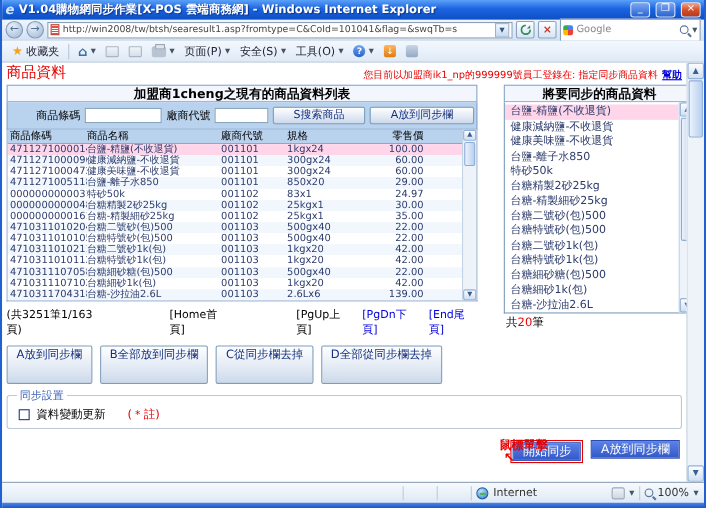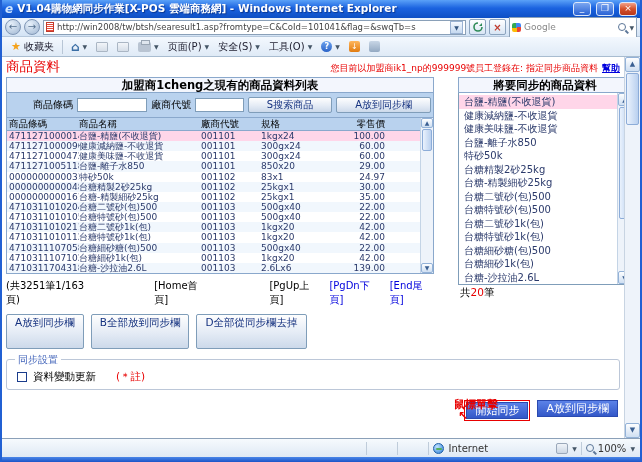--- a/index.html
+++ b/index.html
@@ -423,20 +423,21 @@
           </div>
           <div class="synccount">
             <span>共</span><span class="rednum">20</span><span>筆</span>
           </div>
         </div>
       </div>
 
       <div class="actions">
         <span class="actbtn">A放到同步欄</span>
         <span class="actbtn">B全部放到同步欄</span>
+        <span class="actbtn">C從同步欄去掉</span>
         <span class="actbtn">D全部從同步欄去掉</span>
       </div>
 
       <div class="bottomzone">
         <fieldset>
           <legend>同步設置</legend>
           <div class="chkrow">
             <span class="chk"></span>
             <span>資料變動更新</span>
             <span class="rednote">(＊註)</span>

